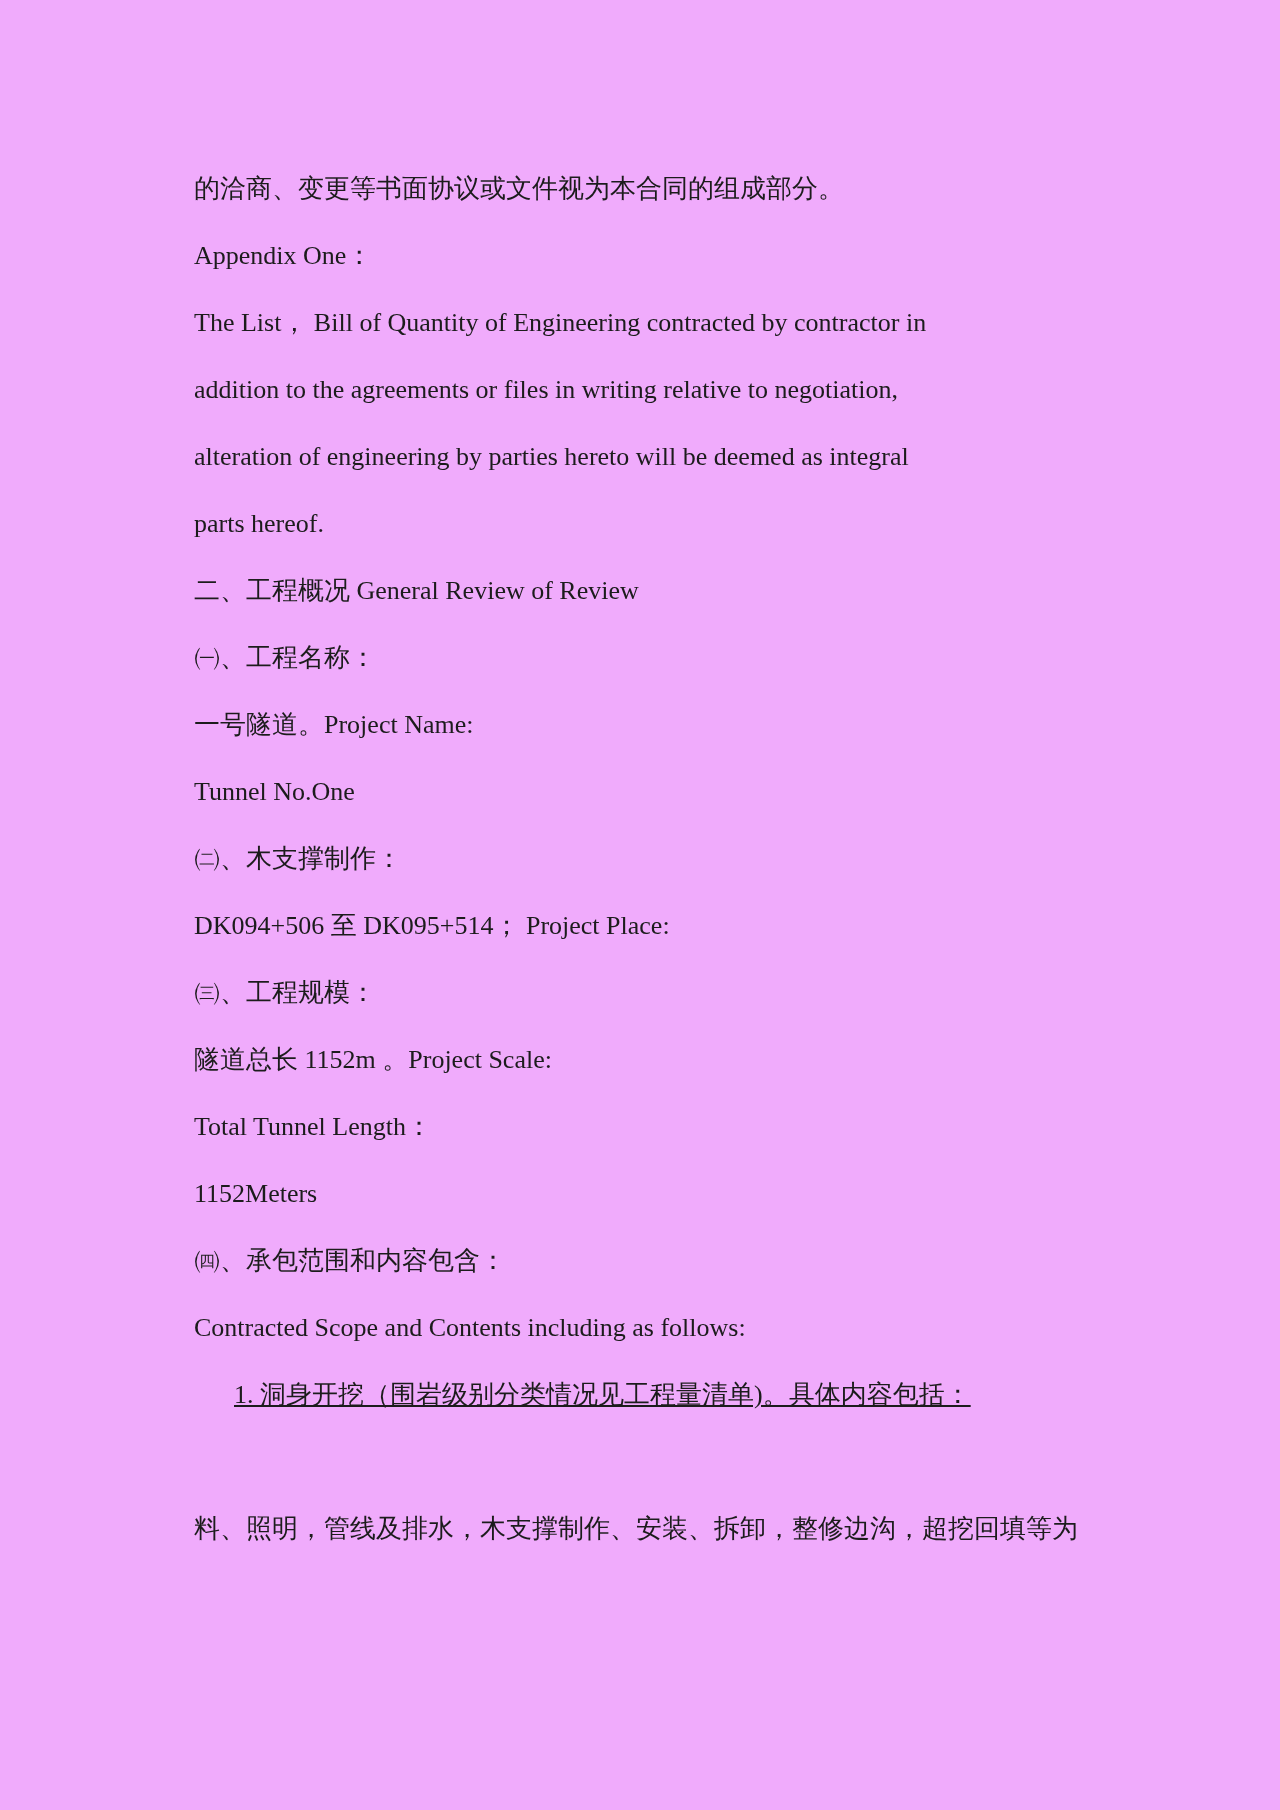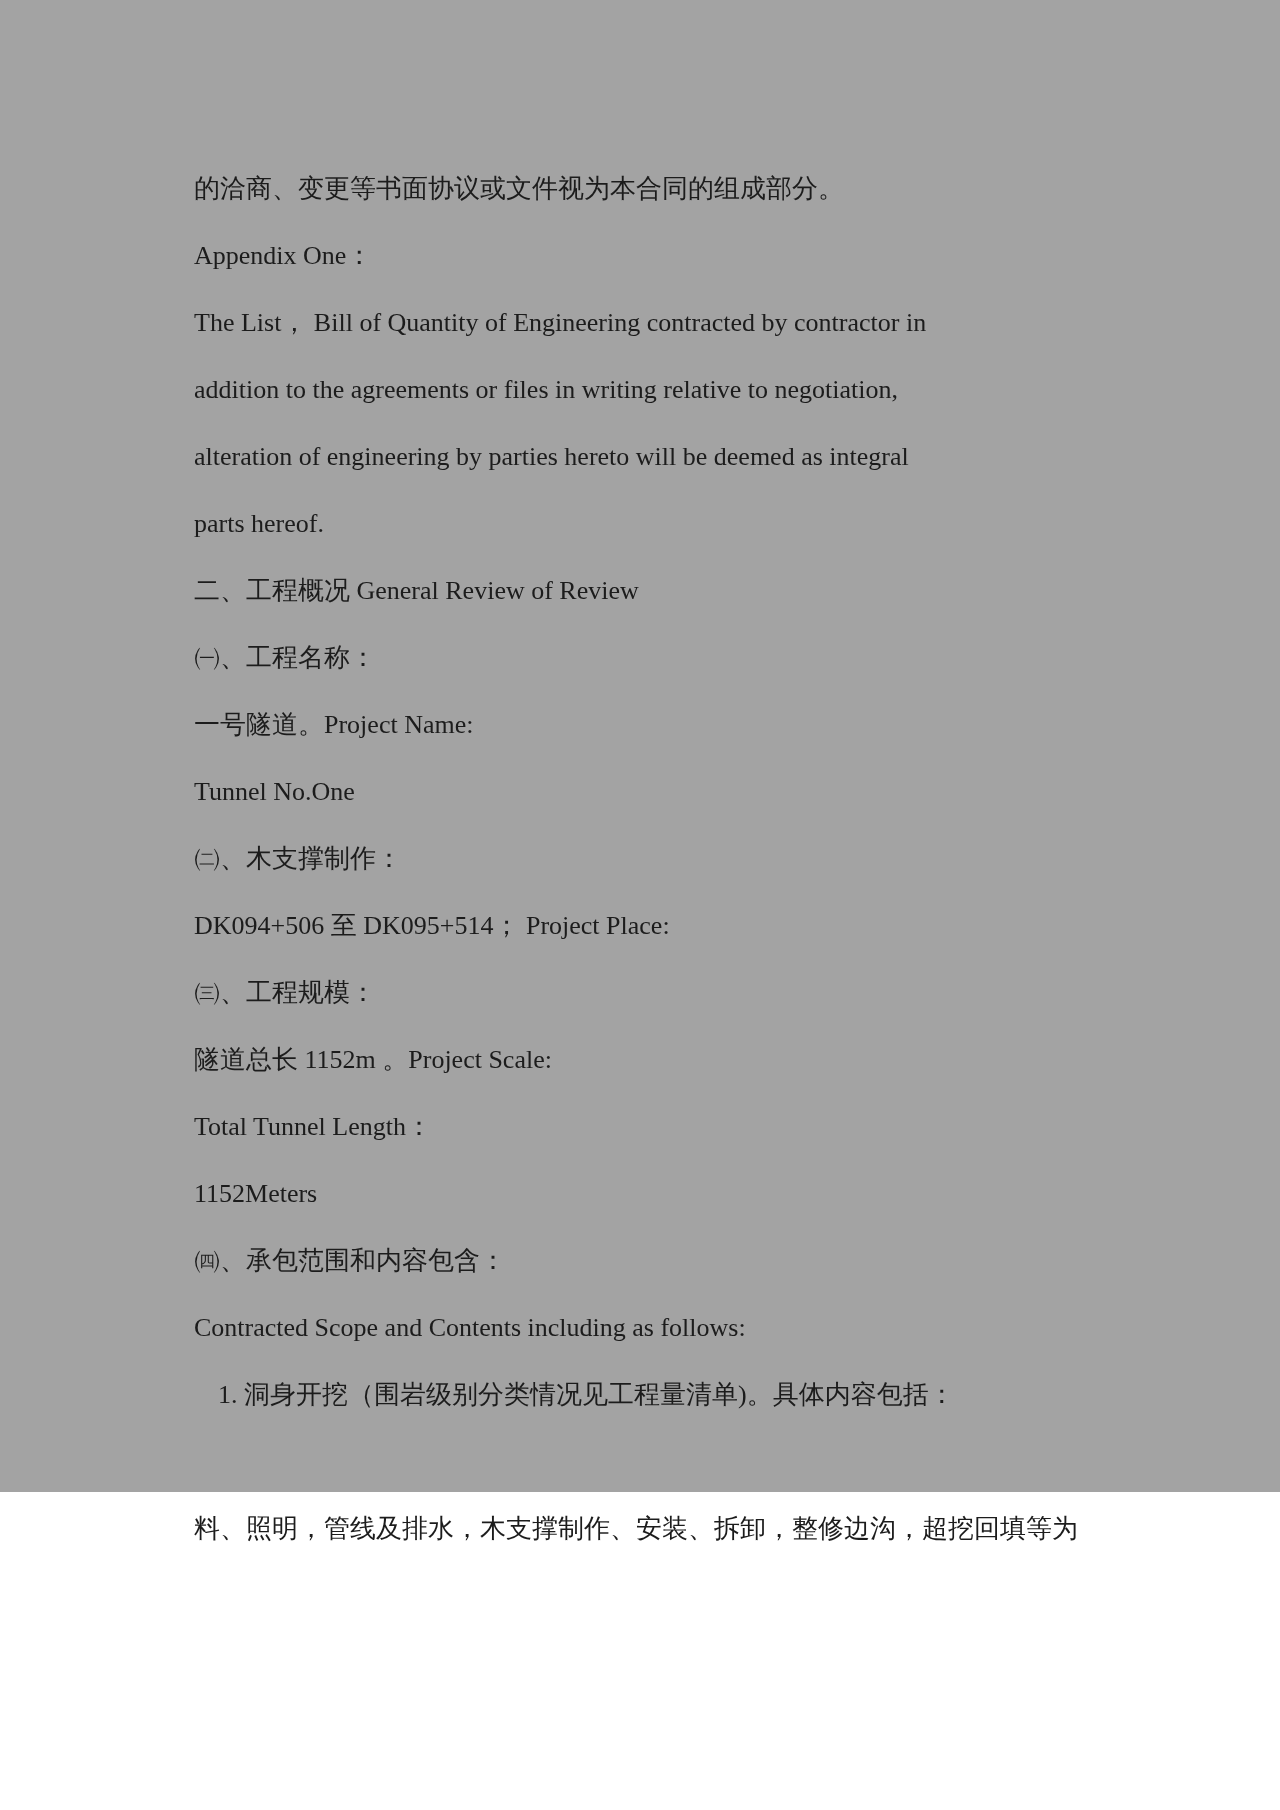--- a/index.html
+++ b/index.html
@@ -1,27 +1,27 @@
 <!DOCTYPE html>
 <html><head>
 <meta charset="utf-8">
 <style>
   html, body { margin: 0; padding: 0; background: #ffffff; }
   body { width: 1280px; height: 1810px; position: relative; overflow: hidden; }
   .page {
-    position: absolute; left: 0; top: 0; width: 1280px; height: 1492px;
-    background: #a3a3a3;
+    position: absolute; left: 0; top: 0; width: 1280px; height: 1810px;
+    background: #f0abfc;
   }
   .line {
     position: absolute; left: 194px;
     font-family: "Liberation Serif", "DejaVu Serif", serif;
     font-size: 26px; color: #1c1c1c; white-space: nowrap;
     line-height: 34px;
   }
-  .indent { left: 218px; }
+  .indent { left: 234px; text-decoration: underline; }
 </style>
 </head>
 <body>
 
 <div class="page">
   <div class="line" style="top:172px">的洽商、变更等书面协议或文件视为本合同的组成部分。</div>
   <div class="line" style="top:239px">Appendix One：</div>
   <div class="line" style="top:373px">addition to the agreements or files in writing relative to negotiation,</div>
   <div class="line" style="top:306px">The List， Bill of Quantity of Engineering contracted by contractor in</div>
   <div class="line" style="top:440px">alteration of engineering by parties hereto will be deemed as integral</div>

